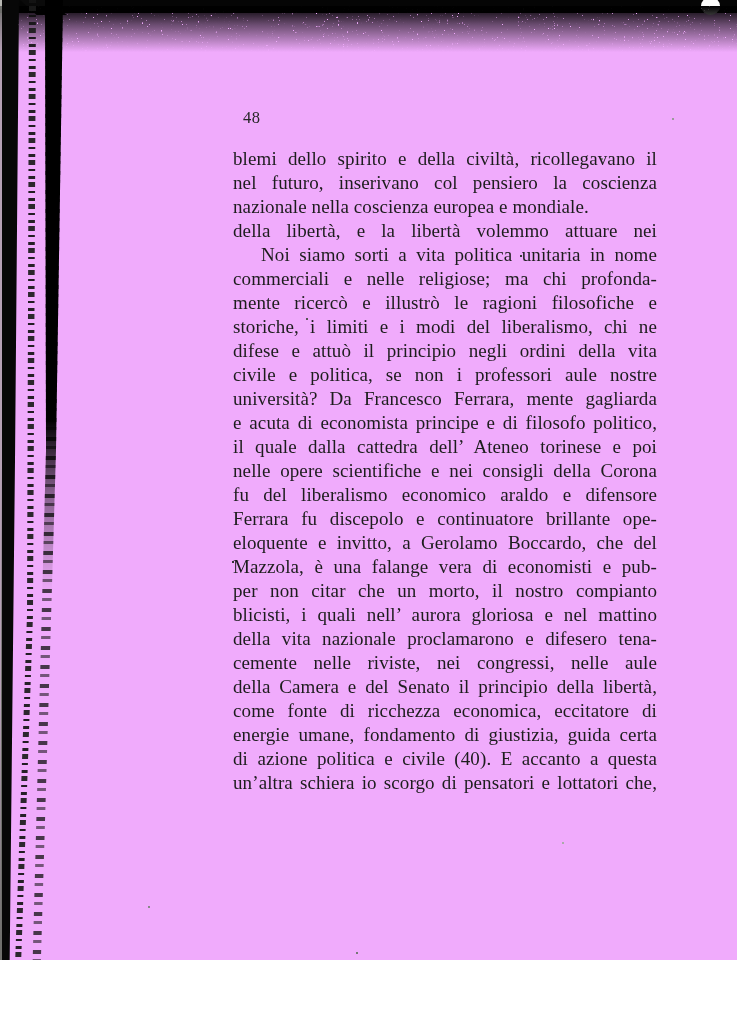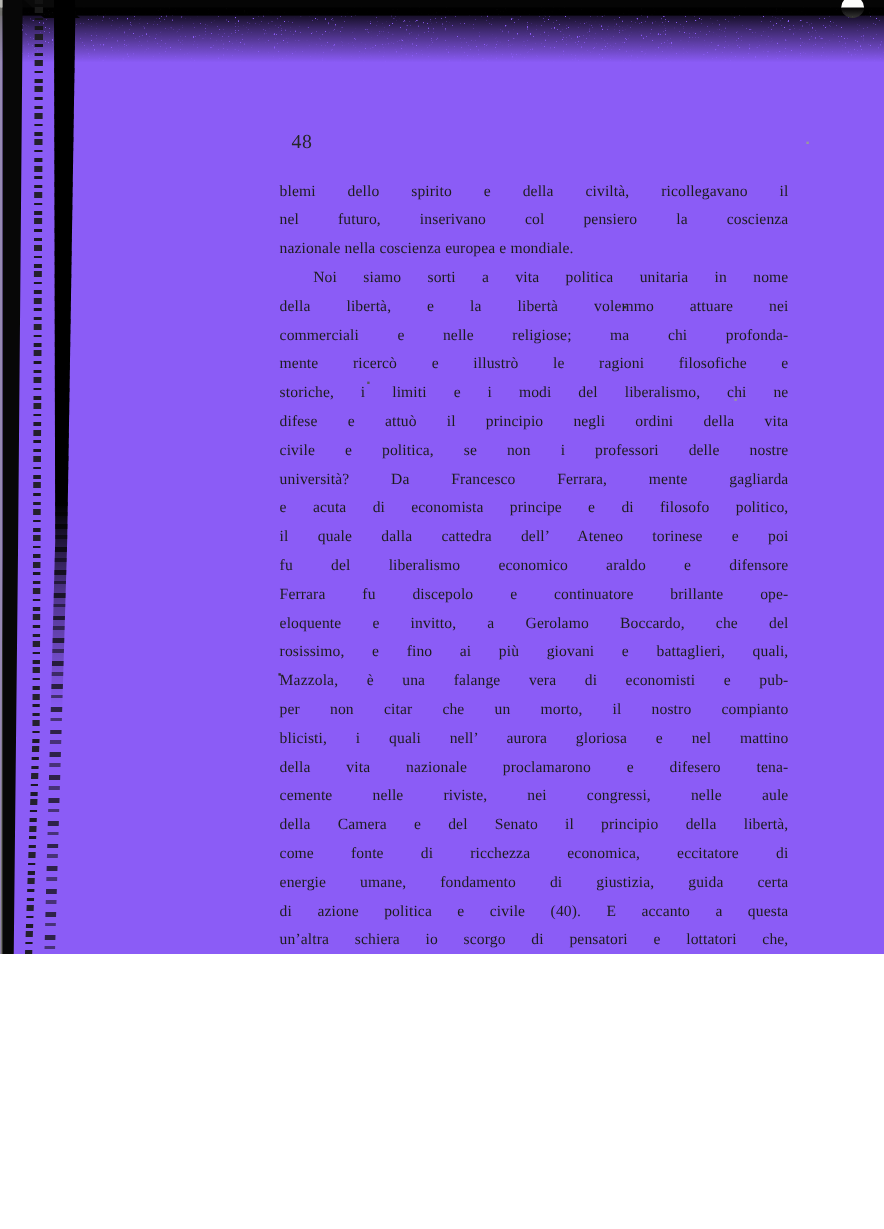--- a/index.html
+++ b/index.html
@@ -1,18 +1,18 @@
 <!DOCTYPE html>
 <html><head>
 <meta charset="utf-8">
 <style>
   html,body{margin:0;padding:0;background:#ffffff;}
   .page{
-    position:relative;width:737px;height:795px;overflow:hidden;
-    background:#8b5cf6;
+    position:relative;width:737px;height:960px;overflow:hidden;
+    background:#f0abfc;
     font-family:"Liberation Serif","DejaVu Serif",serif;
     color:#1d1d1d;
   }
   
   .top-band{position:absolute;left:0;top:0;width:737px;height:13px;background:#050505;}
   .top-blob{position:absolute;left:701px;top:-3px;width:19px;height:18px;background:#fcfcfb;border-radius:50%;}
   .top-blob2{position:absolute;left:712px;top:4px;width:8px;height:7px;background:#fcfcfb;border-radius:50%;}
   .corner-streak{position:absolute;left:20px;top:0;width:30px;height:15px;background:#0a0a0a;transform:skewX(48deg);transform-origin:top left;}
   .corner-notch{position:absolute;left:0;top:0;width:6px;height:9px;background:#f4f4f2;}
   
@@ -42,21 +42,21 @@
   
   .specks{position:absolute;left:0;top:0;width:2px;height:2px;background:transparent;
     box-shadow:
       520px 255px 0 0 #3a3a3a, 601px 158px 0 0 #8a8a8a, 306px 318px 0 0 #555,
       232px 561px 0 0 #333,   612px 332px 0 0 #999,   356px 952px 0 0 #777,
       148px 906px 0 0 #888,   562px 842px 0 0 #aaa,   700px 1008px 0 0 #777,
       428px 986px 0 0 #999,   520px 1012px 0 0 #666,  672px 118px 0 0 #9a9a9a;
   }
   
   .page-number{position:absolute;left:243px;top:108px;font-size:16.5px;color:#262626;letter-spacing:.5px;}
-  .text-block{position:absolute;left:233px;top:147px;width:424px;font-size:13px;letter-spacing:.1px;}
+  .text-block{position:absolute;left:233px;top:147px;width:424px;font-size:19px;letter-spacing:.1px;}
   .line{height:24px;line-height:24px;text-align:justify;text-align-last:justify;}
   .line.para-end{text-align-last:left;}
   .line.indent{text-indent:28px;}
 </style>
 </head>
 <body>
 
 <div class="page">
 
   <div class="top-band"></div>
@@ -91,34 +91,34 @@
   <div class="stripe stripe-1"></div>
   <div class="stripe stripe-edge" style="height:1024px;"></div>
   <div class="specks"></div>
 
   <div class="page-number">48</div>
 
   <div class="text-block">
     <div class="line">blemi dello spirito e della civiltà, ricollegavano il</div>
     <div class="line">nel futuro, inserivano col pensiero la coscienza</div>
     <div class="line para-end">nazionale nella coscienza europea e mondiale.</div>
+    <div class="line">della libertà, e la libertà volemmo attuare nei</div>
     <div class="line indent">Noi siamo sorti a vita politica unitaria in nome</div>
-    <div class="line">della libertà, e la libertà volemmo attuare nei</div>
     <div class="line">commerciali e nelle religiose; ma chi profonda-</div>
     <div class="line">mente ricercò e illustrò le ragioni filosofiche e</div>
     <div class="line">storiche, i limiti e i modi del liberalismo, chi ne</div>
     <div class="line">difese e attuò il principio negli ordini della vita</div>
-    <div class="line">civile e politica, se non i professori delle nostre</div>
+    <div class="line">civile e politica, se non i professori aule nostre</div>
     <div class="line">università? Da Francesco Ferrara, mente gagliarda</div>
     <div class="line">e acuta di economista principe e di filosofo politico,</div>
     <div class="line">il quale dalla cattedra dell’ Ateneo torinese e poi</div>
+    <div class="line">nelle opere scientifiche e nei consigli della Corona</div>
     <div class="line">fu del liberalismo economico araldo e difensore</div>
     <div class="line">Ferrara fu discepolo e continuatore brillante ope-</div>
     <div class="line">eloquente e invitto, a Gerolamo Boccardo, che del</div>
-    <div class="line">rosissimo, e fino ai più giovani e battaglieri, quali,</div>
     <div class="line">Mazzola, è una falange vera di economisti e pub-</div>
     <div class="line">per non citar che un morto, il nostro compianto</div>
     <div class="line">blicisti, i quali nell’ aurora gloriosa e nel mattino</div>
     <div class="line">della vita nazionale proclamarono e difesero tena-</div>
     <div class="line">cemente nelle riviste, nei congressi, nelle aule</div>
     <div class="line">della Camera e del Senato il principio della libertà,</div>
     <div class="line">come fonte di ricchezza economica, eccitatore di</div>
     <div class="line">energie umane, fondamento di giustizia, guida certa</div>
     <div class="line">di azione politica e civile (40). E accanto a questa</div>
     <div class="line">un’altra schiera io scorgo di pensatori e lottatori che,</div>

